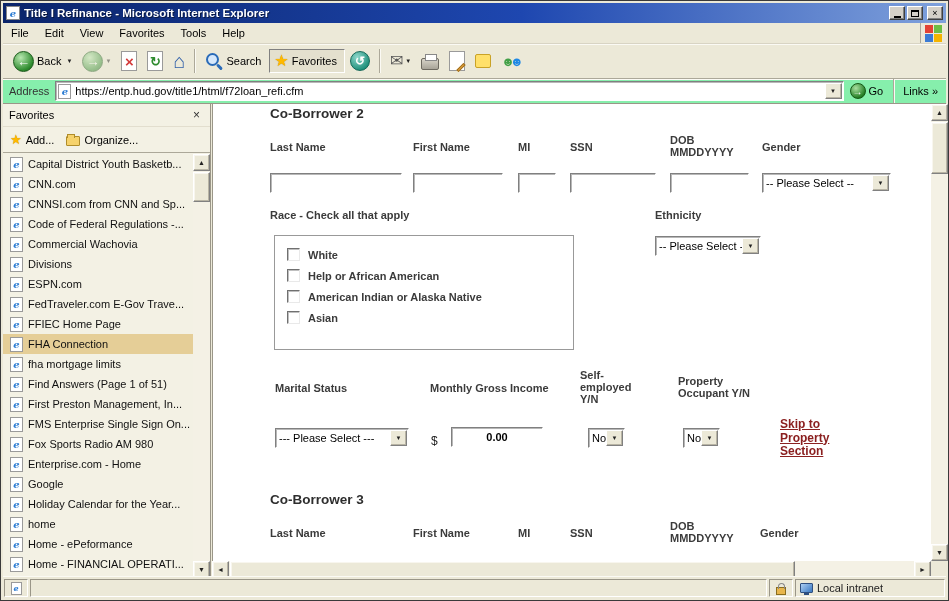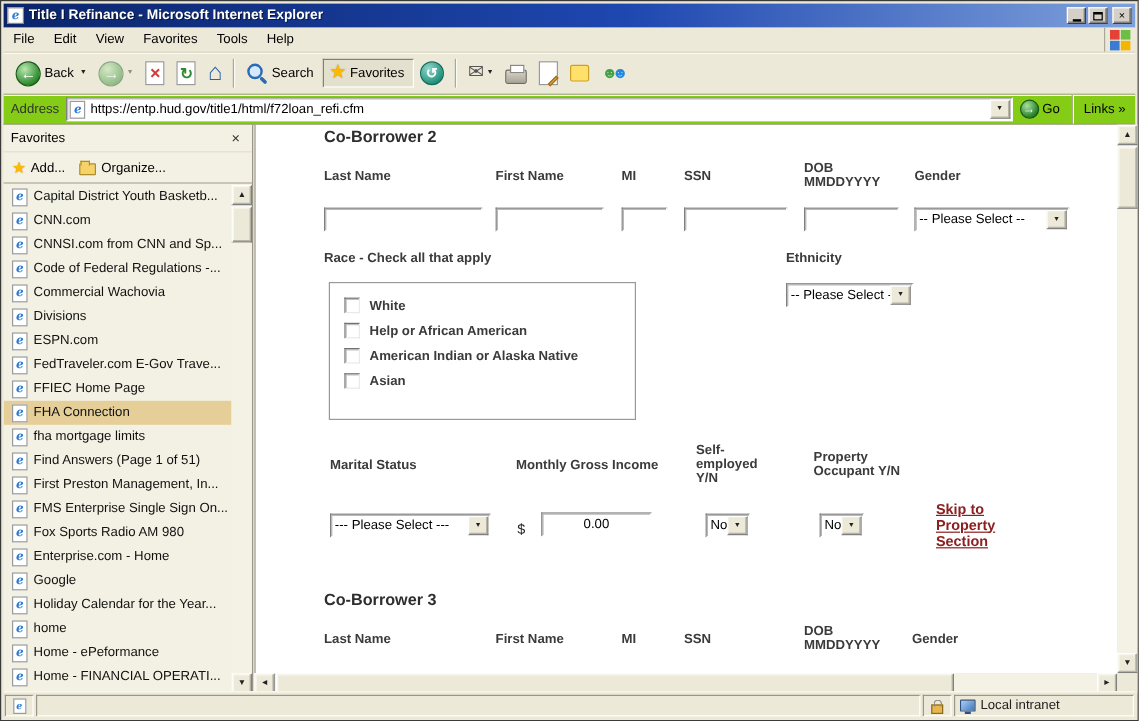--- a/index.html
+++ b/index.html
@@ -69,21 +69,21 @@
     background:#fff; border:1px solid #888; }
   .pencil { position:absolute; right:-2px; bottom:1px; width:10px; height:3px; background:#E8A33D;
     border:1px solid #9a6d1d; transform:rotate(-45deg); }
   .note { width:16px; height:14px; background:#FFE06A; border:1px solid #C9A227; border-radius:2px; }
   .people span { font-size:13px; line-height:1; }
   .people .p1 { color:#43A047; margin-right:-5px; }
   .people .p2 { color:#1E88E5; }
 
   
   #addressbar { position:absolute; left:2px; top:78px; right:2px; height:25px;
-    display:flex; align-items:center; padding:0 4px; background:#84cc16;
+    display:flex; align-items:center; padding:0 4px; background:#86efac;
     border-bottom:1px solid #9a9688; box-shadow:inset 0 1px 0 #FBFAF4; }
   #address-label { font-size:11px; color:#333; margin:0 6px 0 2px; }
   .sunken3d { background:#fff; border:1px solid; border-color:#808080 #FFFFFF #FFFFFF #808080;
     box-shadow:inset 1px 1px 0 rgba(0,0,0,.28); }
   #address-field { flex:1; height:20px; display:flex; align-items:center; padding-left:2px; }
   .addr-ie { width:13px; height:15px; background:#fff; border:1px solid #9a9a9a; font-size:10px;
     display:flex; align-items:center; justify-content:center; margin-right:4px; }
   #address-url { font-size:11px; color:#000; flex:1; white-space:nowrap; overflow:hidden; }
   .dd-btn { width:17px; height:16px; margin:1px; background:#ECE9D8; border:1px solid;
     border-color:#FFFFFF #808080 #808080 #FFFFFF; box-shadow:inset -1px -1px 0 #B8B4A4;
@@ -132,21 +132,21 @@
   #scroll-corner { position:absolute; left:930px; top:560px; width:17px; height:17px; background:#ECE9D8; }
 
   
   #main-content { position:absolute; left:211px; top:103px; width:719px; height:457px;
     background:#fff; overflow:hidden; border-left:1px solid #9a9688; }
   .fheading { position:absolute; font-size:13.5px; font-weight:bold; color:#2e2e2e; white-space:nowrap; }
   .flabel { font-size:11px; font-weight:bold; color:#3b3b3b; }
   .abs { position:absolute; }
   .tfield { position:absolute; height:20px; font-size:11px; font-family:"Liberation Sans",sans-serif;
     padding:2px 3px; background:#fff; border:1px solid; border-color:#808080 #FFFFFF #FFFFFF #808080;
-    box-shadow:inset 1px 1px 0 rgba(0,0,0,.28); outline:none; color:#000; }
+    box-shadow:inset 1px 1px 0 rgba(0,0,0,.28); outline:none; color:#000;font-weight:bold; }
   .fake-select { position:absolute; height:20px; display:flex; align-items:center; background:#fff;
     border:1px solid; border-color:#808080 #FFFFFF #FFFFFF #808080;
     box-shadow:inset 1px 1px 0 rgba(0,0,0,.28); }
   .fs-value { flex:1; font-size:11px; padding-left:3px; white-space:nowrap; overflow:hidden; color:#000; }
   .fs-btn { flex:0 0 17px; height:16px; margin-right:1px; background:#ECE9D8; border:1px solid;
     border-color:#FFFFFF #808080 #808080 #FFFFFF; box-shadow:inset -1px -1px 0 #B8B4A4;
     display:flex; align-items:center; justify-content:center; font-size:6px; color:#222; }
   .race-box { position:absolute; border:1px solid #999; padding:8px 0 0 12px; background:#fff; }
   .race-row { display:flex; align-items:center; gap:8px; height:21px; }
   .cb { width:13px; height:13px; background:#fff; border:1px solid; border-color:#707070 #E9E9E9 #E9E9E9 #707070;
@@ -429,21 +429,21 @@
     <div class="fake-select" style="left:549px;top:69px;width:129px">
       <span class="fs-value">-- Please Select --</span>
       <span class="fs-btn">
           <span>▼</span>
         </span>
     </div>
 
     <span class="flabel abs" style="left:57px;top:105px">Race - Check all that apply</span>
     <span class="flabel abs" style="left:442px;top:105px">Ethnicity</span>
 
-    <div class="race-box" style="left:61px;top:131px;width:256px;height:115px">
+    <div class="race-box" style="left:61px;top:131px;width:300px;height:115px">
       <div class="race-row">
           <span class="cb"></span>
           <span class="flabel">White</span>
         </div>
       <div class="race-row">
           <span class="cb"></span>
           <span class="flabel">Help or African American</span>
         </div>
       <div class="race-row">
           <span class="cb"></span>

